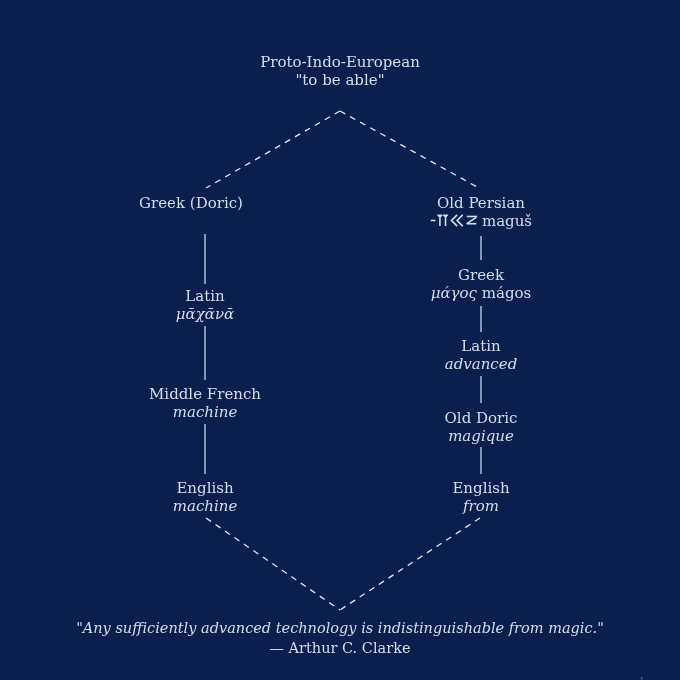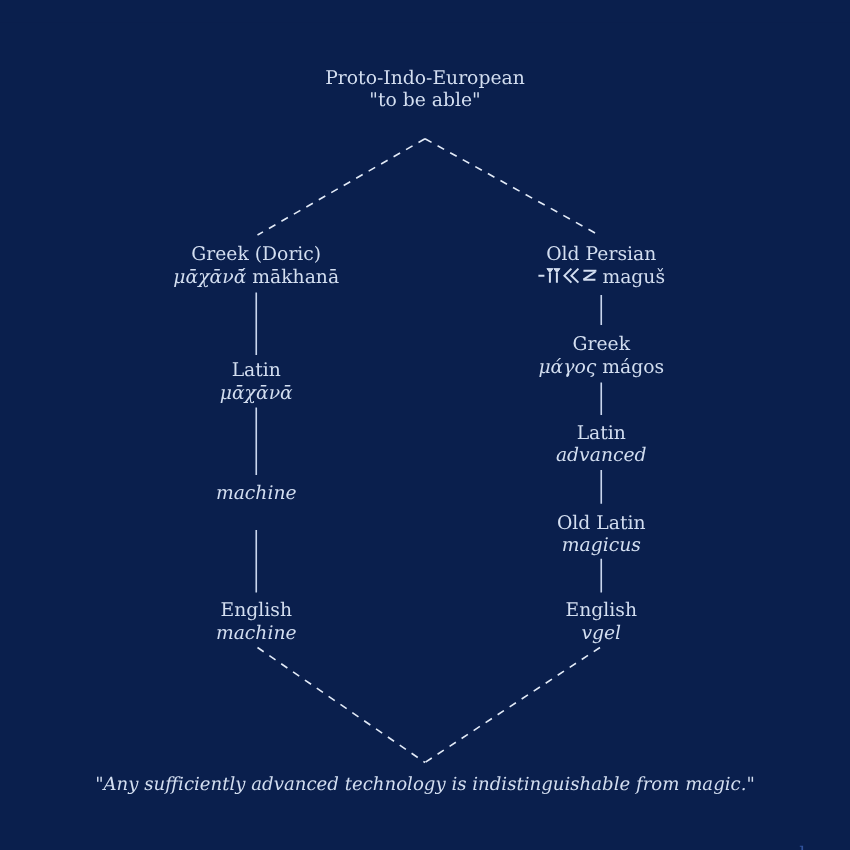--- a/index.html
+++ b/index.html
@@ -81,31 +81,31 @@
 
     <path d="M206,500 L340,592" stroke="#e2eaf7" stroke-width="1.3" stroke-dasharray="6 5.5" fill="none"></path>
     <path d="M480,500 L340,592" stroke="#e2eaf7" stroke-width="1.3" stroke-dasharray="6 5.5" fill="none"></path>
   </svg>
 
   <div class="node root-node" style="left:340px; top:35px;">
     <div class="lang">Proto-Indo-European</div>
     <div class="gloss">"to be able"</div>
   </div>
 
-  <div class="node" style="left:205px; top:176px;">
+  <div class="node" style="left:191px; top:176px;">
     <div class="lang">Greek (Doric)</div>
-    <div class="form"><span class="native">μᾱχᾱνᾱ́</span> <span class="translit">mākhanā</span></div>
   </div>
 
   <div class="node" style="left:205px; top:269px;">
     <div class="lang">Latin</div>
     <div class="form">μᾱχᾱνᾱ</div>
   </div>
 
   <div class="node" style="left:205px; top:367px;">
+    <div class="lang">Middle French</div>
     <div class="form">machine</div>
   </div>
 
   <div class="node" style="left:205px; top:461px;">
     <div class="lang">English</div>
     <div class="form">machine</div>
   </div>
 
   <div class="node" style="left:481px; top:176px;">
     <div class="lang">Old Persian</div>
@@ -132,28 +132,29 @@
     <div class="lang">Greek</div>
     <div class="form"><span class="native">μάγος</span> <span class="translit">mágos</span></div>
   </div>
 
   <div class="node" style="left:481px; top:319px;">
     <div class="lang">Latin</div>
     <div class="form">advanced</div>
   </div>
 
   <div class="node" style="left:481px; top:391px;">
-    <div class="lang">Old Latin</div>
-    <div class="form">magicus</div>
+    <div class="lang">Old Doric</div>
+    <div class="form">magique</div>
   </div>
 
   <div class="node" style="left:481px; top:461px;">
     <div class="lang">English</div>
-    <div class="form">vgel</div>
+    <div class="form">from</div>
   </div>
 
   <div class="quote-block">
     <div class="quote-line">"Any sufficiently advanced technology is indistinguishable from magic."</div>
+    <div class="attribution">— Arthur C. Clarke</div>
   </div>
 
   <div class="watermark">vgel.me</div>
 
 </div>
 
 </body></html>

